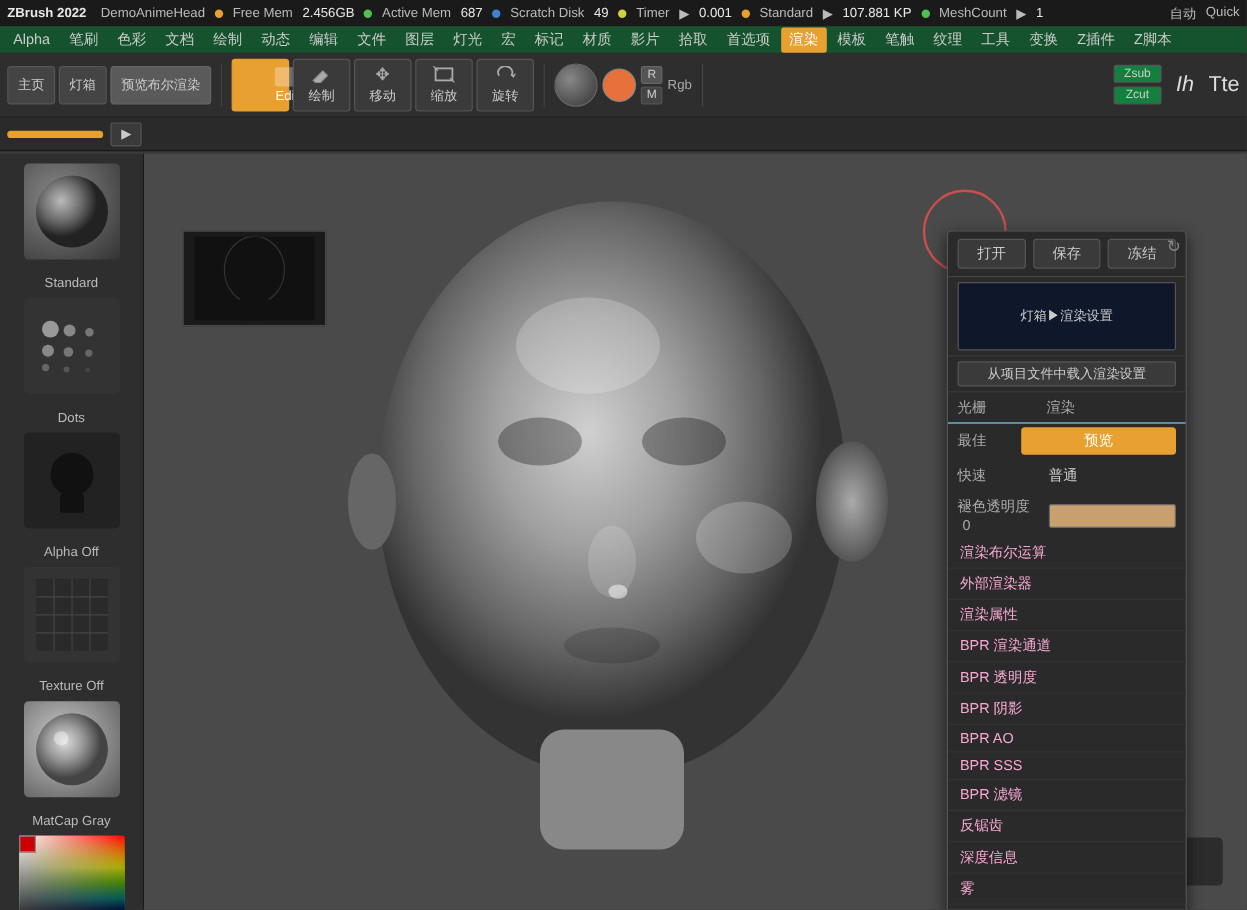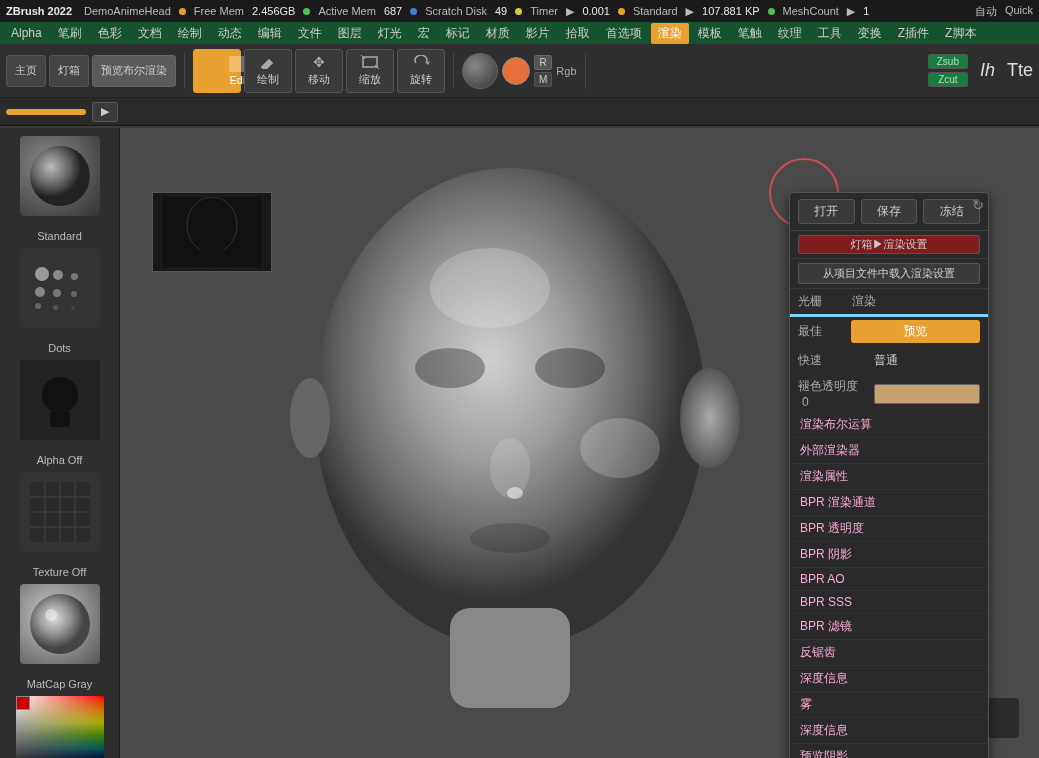--- a/index.html
+++ b/index.html
@@ -677,27 +677,27 @@
 
     <div style="position:absolute;top:4px;right:4px;cursor:pointer;color:#888;font-size:14px;">↻</div>
 
     <div class="render-dropdown-header">
       <button class="render-dropdown-btn">打开</button>
       <button class="render-dropdown-btn">保存</button>
       <button class="render-dropdown-btn">冻结</button>
     </div>
 
     <div style="padding:4px 8px;border-bottom:1px solid #3a3a3a;">
-      <button style="background:#7f1d1d;border:1px solid #555;border-radius:2px;color:#ccc;font-size:11px;padding:1px 8px;cursor:pointer;width:100%;">灯箱▶渲染设置</button>
+      <button style="background:#0f172a;border:1px solid #555;border-radius:2px;color:#ccc;font-size:11px;padding:20px 8px;cursor:pointer;width:100%;">灯箱▶渲染设置</button>
     </div>
     <div style="padding:4px 8px;border-bottom:1px solid #3a3a3a;">
       <button style="background:#3a3a3a;border:1px solid #555;border-radius:2px;color:#ccc;font-size:11px;padding:2px 8px;cursor:pointer;width:100%;">从项目文件中载入渲染设置</button>
     </div>
 
-    <div style="display:flex;padding:4px 8px;border-bottom:3px solid #7dd3fc;">
+    <div style="display:flex;padding:4px 8px;gap:20px;border-bottom:1px solid #7dd3fc;">
       <span style="color:#aaa;font-size:12px;">光栅</span>
       <span style="color:#aaa;font-size:12px;margin-left:30px;">渲染</span>
     </div>
 
     <div class="render-row">
       <span class="render-row-label">最佳</span>
       <button class="render-mode-btn">预览</button>
     </div>
 
     <div class="render-row">

